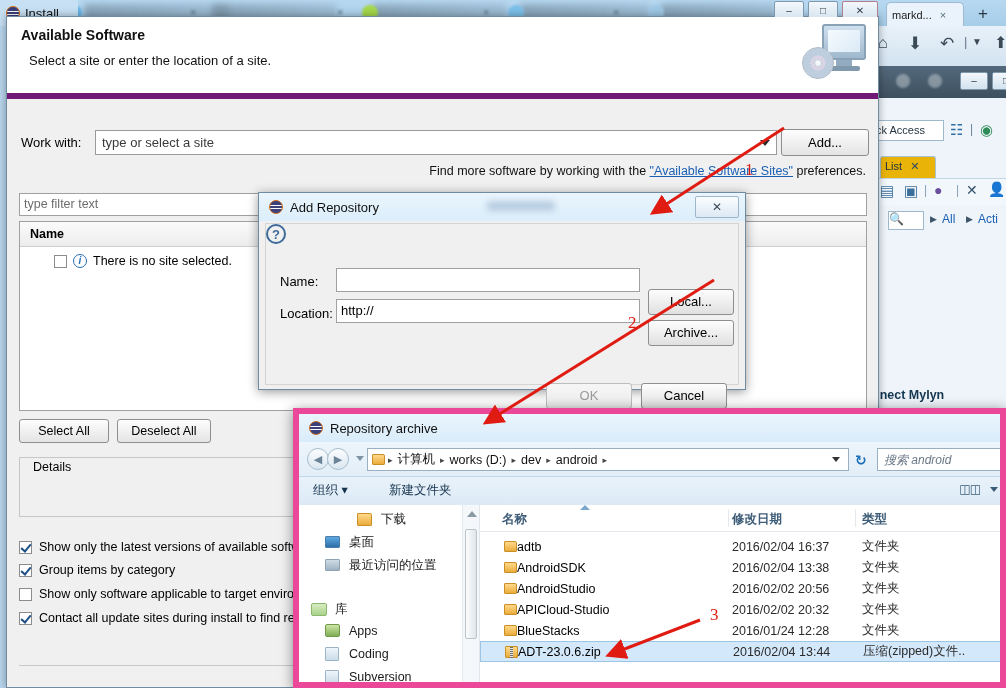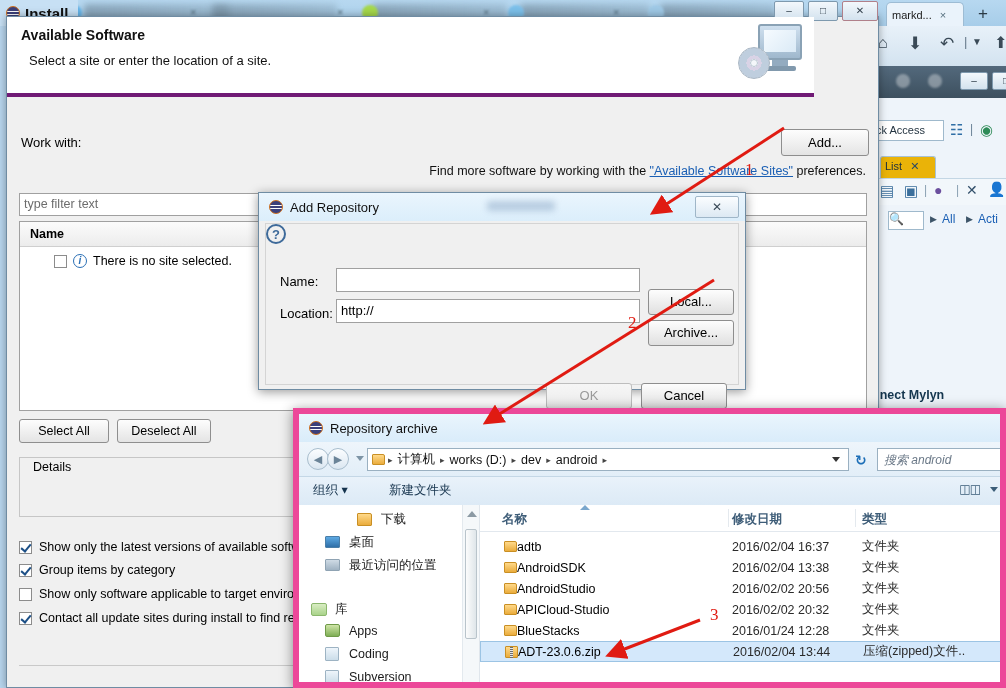--- a/index.html
+++ b/index.html
@@ -17,21 +17,21 @@
   }
   .blur-tab{position:absolute;top:4px;height:18px;border-radius:3px;
     background:linear-gradient(90deg,rgba(90,110,125,.45),rgba(90,110,125,.22));
     filter:blur(3px);}
   .blur-circ{position:absolute;top:5px;width:16px;height:16px;border-radius:50%;filter:blur(1.2px);}
   .tab-x{position:absolute;top:6px;color:#55707f;font-size:11px;filter:blur(1px);}
   #eclipse-tab-title{
     left:0;top:0;width:78px;height:26px;display:flex;align-items:center;
     padding-left:6px;box-sizing:border-box;background:#c7e0f4;
   }
-  #eclipse-tab-title .lbl{font-size:15px;color:#111;margin-left:5px;font-weight:bold;}
+  #eclipse-tab-title .lbl{font-size:13px;color:#111;margin-left:5px;}
 
   
   .eclipse-logo{width:14px;height:14px;border-radius:50%;
     background:linear-gradient(#3b3f7a 0 32%, #fdfdfd 32% 44%, #3b3f7a 44% 58%, #fdfdfd 58% 70%, #3b3f7a 70% 100%);
     border:1px solid #c96a1a;box-sizing:border-box;display:inline-block;}
 
   
   #browser-right-tab{left:886px;top:2px;width:78px;height:24px;
     background:#eaf3fb;border-radius:5px 5px 0 0;border:1px solid #9dbcd4;border-bottom:none;
     box-sizing:border-box;display:flex;align-items:center;padding:0 5px;font-size:11px;color:#1b1b1b;}
@@ -62,22 +62,22 @@
   #mylyn-h{font-weight:bold;font-size:12.5px;color:#14364f;}
   .mylyn-p{font-size:12px;color:#101010;line-height:17px;white-space:nowrap;}
   .mylyn-p a{color:#1a5fb4;}
 
   
   #install-dialog{
     left:6px;top:16px;width:873px;height:672px;
     background:#f0f0f0;border:1px solid #6f8ca3;box-sizing:border-box;
     box-shadow:0 0 8px rgba(0,0,0,.35);
   }
-  #install-header{position:absolute;left:0;top:0;width:807px;height:76px;background:#fff;
-     border-bottom:4px solid #701a75;}
+  #install-header{position:absolute;left:0;top:0;width:871px;height:76px;background:#fff;
+     border-bottom:6px solid #701a75;}
   #install-title{position:absolute;left:14px;top:10px;font-weight:bold;font-size:14px;color:#111;}
   #install-sub{position:absolute;left:22px;top:36px;font-size:13px;color:#111;}
   #install-banner-icon{position:absolute;right:8px;top:4px;width:70px;height:66px;}
   .monitor{position:absolute;left:22px;top:3px;width:44px;height:36px;
      background:linear-gradient(#cfe0ef,#9fb8cd);border:2px solid #8aa2b5;border-radius:3px;box-sizing:border-box;}
   .monitor:after{content:"";position:absolute;left:4px;top:4px;right:4px;bottom:6px;
      background:linear-gradient(135deg,#f6fbff,#dbeaf6);}
   .mstand{position:absolute;left:36px;top:39px;width:16px;height:6px;background:#93abc0;}
   .mbase{position:absolute;left:28px;top:45px;width:32px;height:5px;background:#8199ad;border-radius:2px;}
   .cd{position:absolute;left:2px;top:26px;width:32px;height:32px;border-radius:50%;
@@ -332,20 +332,24 @@
     <div id="install-sub">Select a site or enter the location of a site.</div>
     <div id="install-banner-icon">
       <span class="monitor"></span>
         <span class="mstand"></span>
         <span class="mbase"></span>
         <span class="cd"></span>
     </div>
   </div>
 
   <div id="work-with-label">Work with:</div>
+  <div id="work-with-combo">
+    <span id="work-with-text">type or select a site</span>
+    <span id="combo-arrow"></span>
+  </div>
   <div id="add-button">Add...</div>
 
   <div id="find-more-row">
     <span>Find more software by working with the </span><a href="#">"Available Software Sites"</a><span> preferences.</span>
   </div>
 
   <div id="filter-input">type filter text</div>
 
   <div id="name-table">
     <div id="name-head">Name</div>

